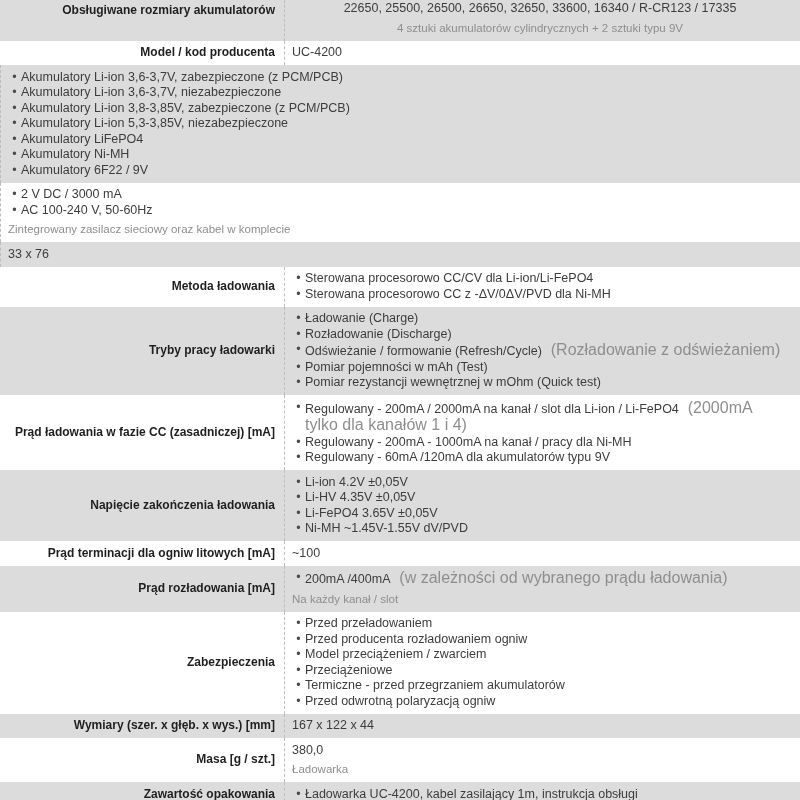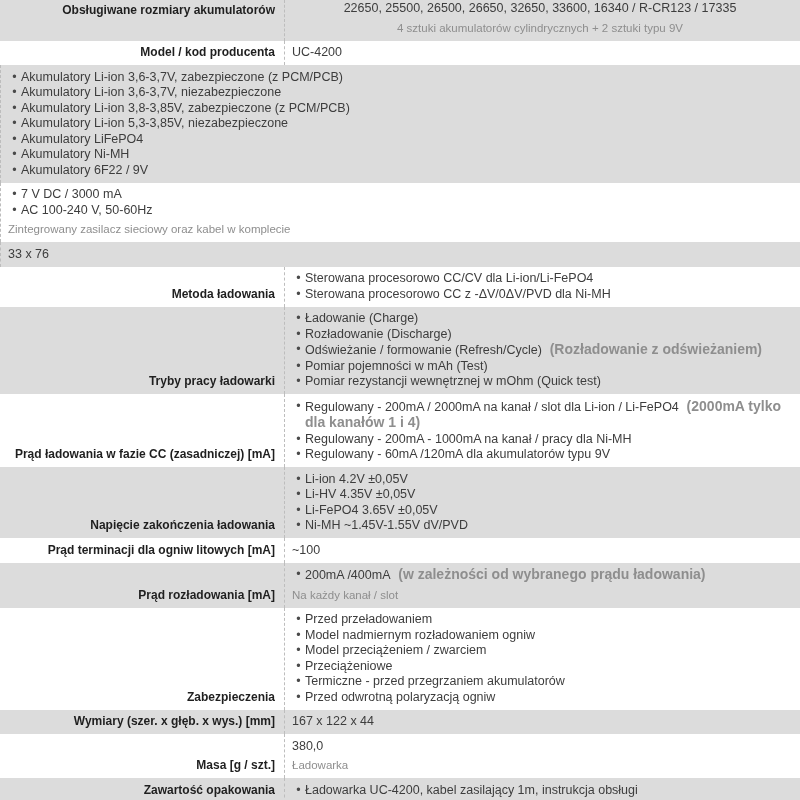--- a/index.html
+++ b/index.html
@@ -7,21 +7,21 @@
   body { font-family:"Liberation Sans", sans-serif; }
 
   .spec-table { width:800px; }
 
   .row { display:flex; align-items:stretch; width:100%; }
   .row-gray  { background:#dcdcdc; }
   .row-white { background:#ffffff; }
 
   .label-cell {
     width:284px; flex:0 0 284px;
-    display:flex; flex-direction:column; justify-content:flex-end;
+    display:flex; flex-direction:column; justify-content:center;
     padding:4.5px 9px 4.5px 6px;
   }
   .label-text {
     font-size:12px; font-weight:bold; color:#1f1f1f;
     text-align:right; line-height:15.5px;
   }
 
   .value-cell {
     flex:1 1 auto; min-width:0;
     border-left:1px dashed #bdbdbd;
@@ -29,21 +29,21 @@
     padding:4.5px 12px 4.5px 7px;
   }
 
   .item { font-size:12.5px; color:#3d3d3d; line-height:15.5px; }
   .bullet-item { display:flex; align-items:flex-start; }
   .bullet { width:13px; flex:0 0 13px; text-align:center; color:#4a4a4a; }
   .item-text { flex:1 1 auto; min-width:0; }
 
   .note-item { color:#8e8e8e; font-size:11.5px; }
   .item + .note-item { margin-top:4px; }
-  .inline-note { color:#8e8e8e; font-size:14px;font-weight:bold; }
+  .inline-note { color:#8e8e8e; font-size:16px; }
 
   
   .row-clipped .label-cell { justify-content:flex-start; padding-top:8px; }
   .row-clipped .label-text { margin-top:-5px; }
   .row-clipped .value-cell { justify-content:flex-start; padding-top:1px;text-align:center; }
 </style>
 </head>
 <body>
 
 <div class="spec-table" id="spec-table">
@@ -96,21 +96,21 @@
           <span class="bullet">•</span>
           <span class="item-text">Akumulatory 6F22 / 9V</span>
         </div>
       </div>
   </div>
 
   <div class="row row-white">
     <div class="value-cell">
         <div class="item bullet-item">
           <span class="bullet">•</span>
-          <span class="item-text">7 V DC / 3000 mA</span>
+          <span class="item-text">2 V DC / 3000 mA</span>
         </div>
         <div class="item bullet-item">
           <span class="bullet">•</span>
           <span class="item-text">AC 100-240 V, 50-60Hz</span>
         </div>
         <div class="item note-item"><span class="item-text">Zintegrowany zasilacz sieciowy oraz kabel w komplecie</span></div>
       </div>
   </div>
 
   <div class="row row-gray">
@@ -233,21 +233,21 @@
     <div class="label-cell">
       <div class="label-text">Zabezpieczenia</div>
     </div>
     <div class="value-cell">
         <div class="item bullet-item">
           <span class="bullet">•</span>
           <span class="item-text">Przed przeładowaniem</span>
         </div>
         <div class="item bullet-item">
           <span class="bullet">•</span>
-          <span class="item-text">Model nadmiernym rozładowaniem ogniw</span>
+          <span class="item-text">Przed producenta rozładowaniem ogniw</span>
         </div>
         <div class="item bullet-item">
           <span class="bullet">•</span>
           <span class="item-text">Model przeciążeniem / zwarciem</span>
         </div>
         <div class="item bullet-item">
           <span class="bullet">•</span>
           <span class="item-text">Przeciążeniowe</span>
         </div>
         <div class="item bullet-item">

